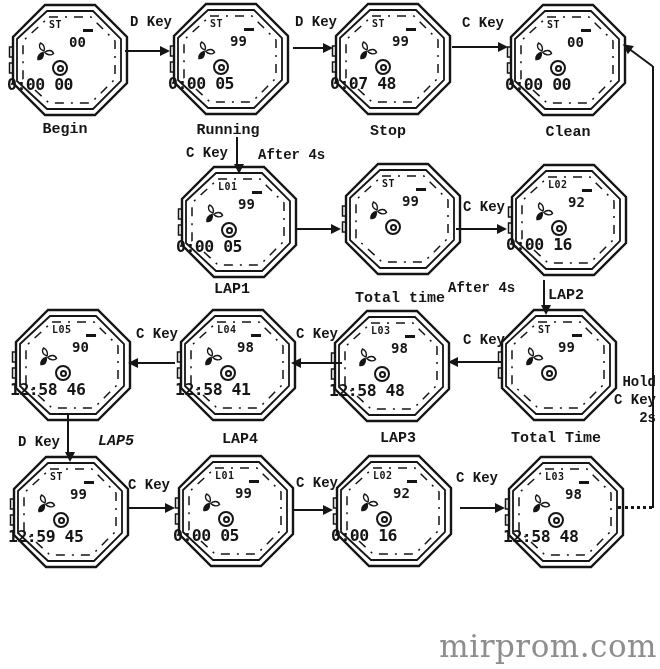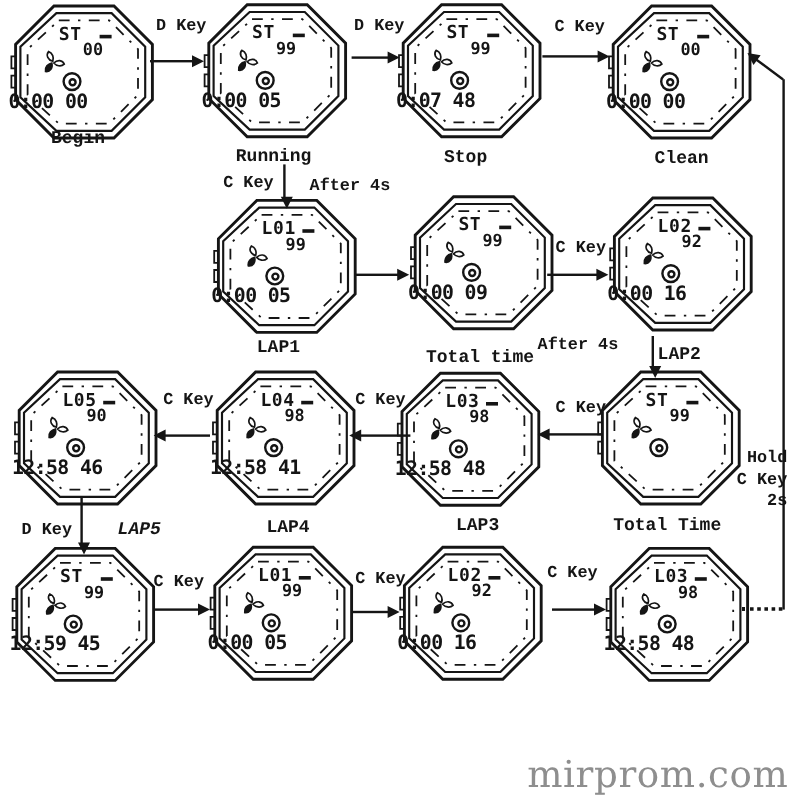--- a/index.html
+++ b/index.html
@@ -2,21 +2,21 @@
 <html><head>
 <meta charset="utf-8">
 <style>
   html,body{margin:0;padding:0;background:#fff;}
   .stage{position:relative;width:660px;height:669px;background:#fff;overflow:hidden;
          font-family:"Liberation Mono",monospace;color:#151515;}
   
   .watch{position:absolute;width:122px;height:114px;}
   .w-oct{position:absolute;left:0;top:0;width:122px;height:114px;}
   .w-mode{position:absolute;left:42px;top:16px;font-family:"DejaVu Sans Mono",monospace;
-          font-weight:bold;font-size:15px;letter-spacing:0.5px;}
+          font-weight:bold;font-size:10px;letter-spacing:0.5px;}
   .w-dash{position:absolute;left:76px;top:26px;width:10px;height:3px;background:#151515;}
   .w-sub{position:absolute;left:62px;top:31px;font-family:"DejaVu Sans Mono",monospace;
          font-weight:bold;font-size:14px;letter-spacing:0;}
   .w-rotor{position:absolute;left:26px;top:38px;width:22px;height:22px;}
   .w-ring{position:absolute;left:45px;top:57px;width:12px;height:12px;border:2.6px solid #151515;
           border-radius:50%;display:flex;align-items:center;justify-content:center;}
   .w-ring-inner{width:3px;height:3px;border:2px solid #151515;border-radius:50%;}
   .w-display{position:absolute;left:0;top:72px;width:122px;text-align:left;
              font-family:"DejaVu Sans Mono",monospace;font-weight:bold;font-size:16.5px;
              letter-spacing:-0.5px;white-space:pre;}
@@ -65,21 +65,21 @@
         <path d="M11 10 C7 9 5 5 7.5 2 C11 3.2 12 7 11 10 Z"></path>
         <path transform="rotate(120 11 11)" d="M11 10 C7 9 5 5 7.5 2 C11 3.2 12 7 11 10 Z"></path>
         <path transform="rotate(240 11 11)" fill="#151515" d="M11 10 C7 9 5 5 7.5 2 C11 3.2 12 7 11 10 Z"></path>
       </g>
     </svg>
     <div class="w-ring">
       <div class="w-ring-inner"></div>
     </div>
     <div class="w-display">0:00 00</div>
   </div>
-    <div class="watch-label" style="left: 65px; top: 107px;">Begin</div>
+    <div class="watch-label" style="left: 65px; top: 121px;">Begin</div>
     <div class="watch" style="left: 168px; top: 2px;">
     <svg class="w-oct" viewBox="0 0 122 114">
       <polygon points="38,2 88,2 120,34 120,80 88,112 38,112 6,80 6,34" fill="none" stroke="#151515" stroke-width="2.4"></polygon>
       <polygon points="40,8 86,8 114,36 114,78 86,106 40,106 10,78 10,36" fill="none" stroke="#151515" stroke-width="1.8"></polygon>
       <polygon points="42,14 84,14 108,38 108,76 84,100 42,100 16,76 16,38" fill="none" stroke="#151515" stroke-width="1.5" stroke-dasharray="9 7 2 7"></polygon>
       <path d="M6,44 h-3.5 v10 h3.5 M6,60 h-3.5 v10 h3.5" fill="none" stroke="#151515" stroke-width="1.5"></path>
     </svg>
     <div class="w-mode">ST</div>
     <div class="w-dash"></div>
     <div class="w-sub">99</div>
@@ -178,21 +178,20 @@
     <svg class="w-rotor" viewBox="0 0 22 22">
       <g stroke="#151515" stroke-width="1.4" fill="#fff">
         <path d="M11 10 C7 9 5 5 7.5 2 C11 3.2 12 7 11 10 Z"></path>
         <path transform="rotate(120 11 11)" d="M11 10 C7 9 5 5 7.5 2 C11 3.2 12 7 11 10 Z"></path>
         <path transform="rotate(240 11 11)" fill="#151515" d="M11 10 C7 9 5 5 7.5 2 C11 3.2 12 7 11 10 Z"></path>
       </g>
     </svg>
     <div class="w-ring">
       <div class="w-ring-inner"></div>
     </div>
-    <div class="w-display">0:00 09</div>
   </div>
     <div class="watch-label" style="left: 400px; top: 290px;">Total time</div>
     <div class="watch" style="left: 506px; top: 163px;">
     <svg class="w-oct" viewBox="0 0 122 114">
       <polygon points="38,2 88,2 120,34 120,80 88,112 38,112 6,80 6,34" fill="none" stroke="#151515" stroke-width="2.4"></polygon>
       <polygon points="40,8 86,8 114,36 114,78 86,106 40,106 10,78 10,36" fill="none" stroke="#151515" stroke-width="1.8"></polygon>
       <polygon points="42,14 84,14 108,38 108,76 84,100 42,100 16,76 16,38" fill="none" stroke="#151515" stroke-width="1.5" stroke-dasharray="9 7 2 7"></polygon>
       <path d="M6,44 h-3.5 v10 h3.5 M6,60 h-3.5 v10 h3.5" fill="none" stroke="#151515" stroke-width="1.5"></path>
     </svg>
     <div class="w-mode">L02</div>

